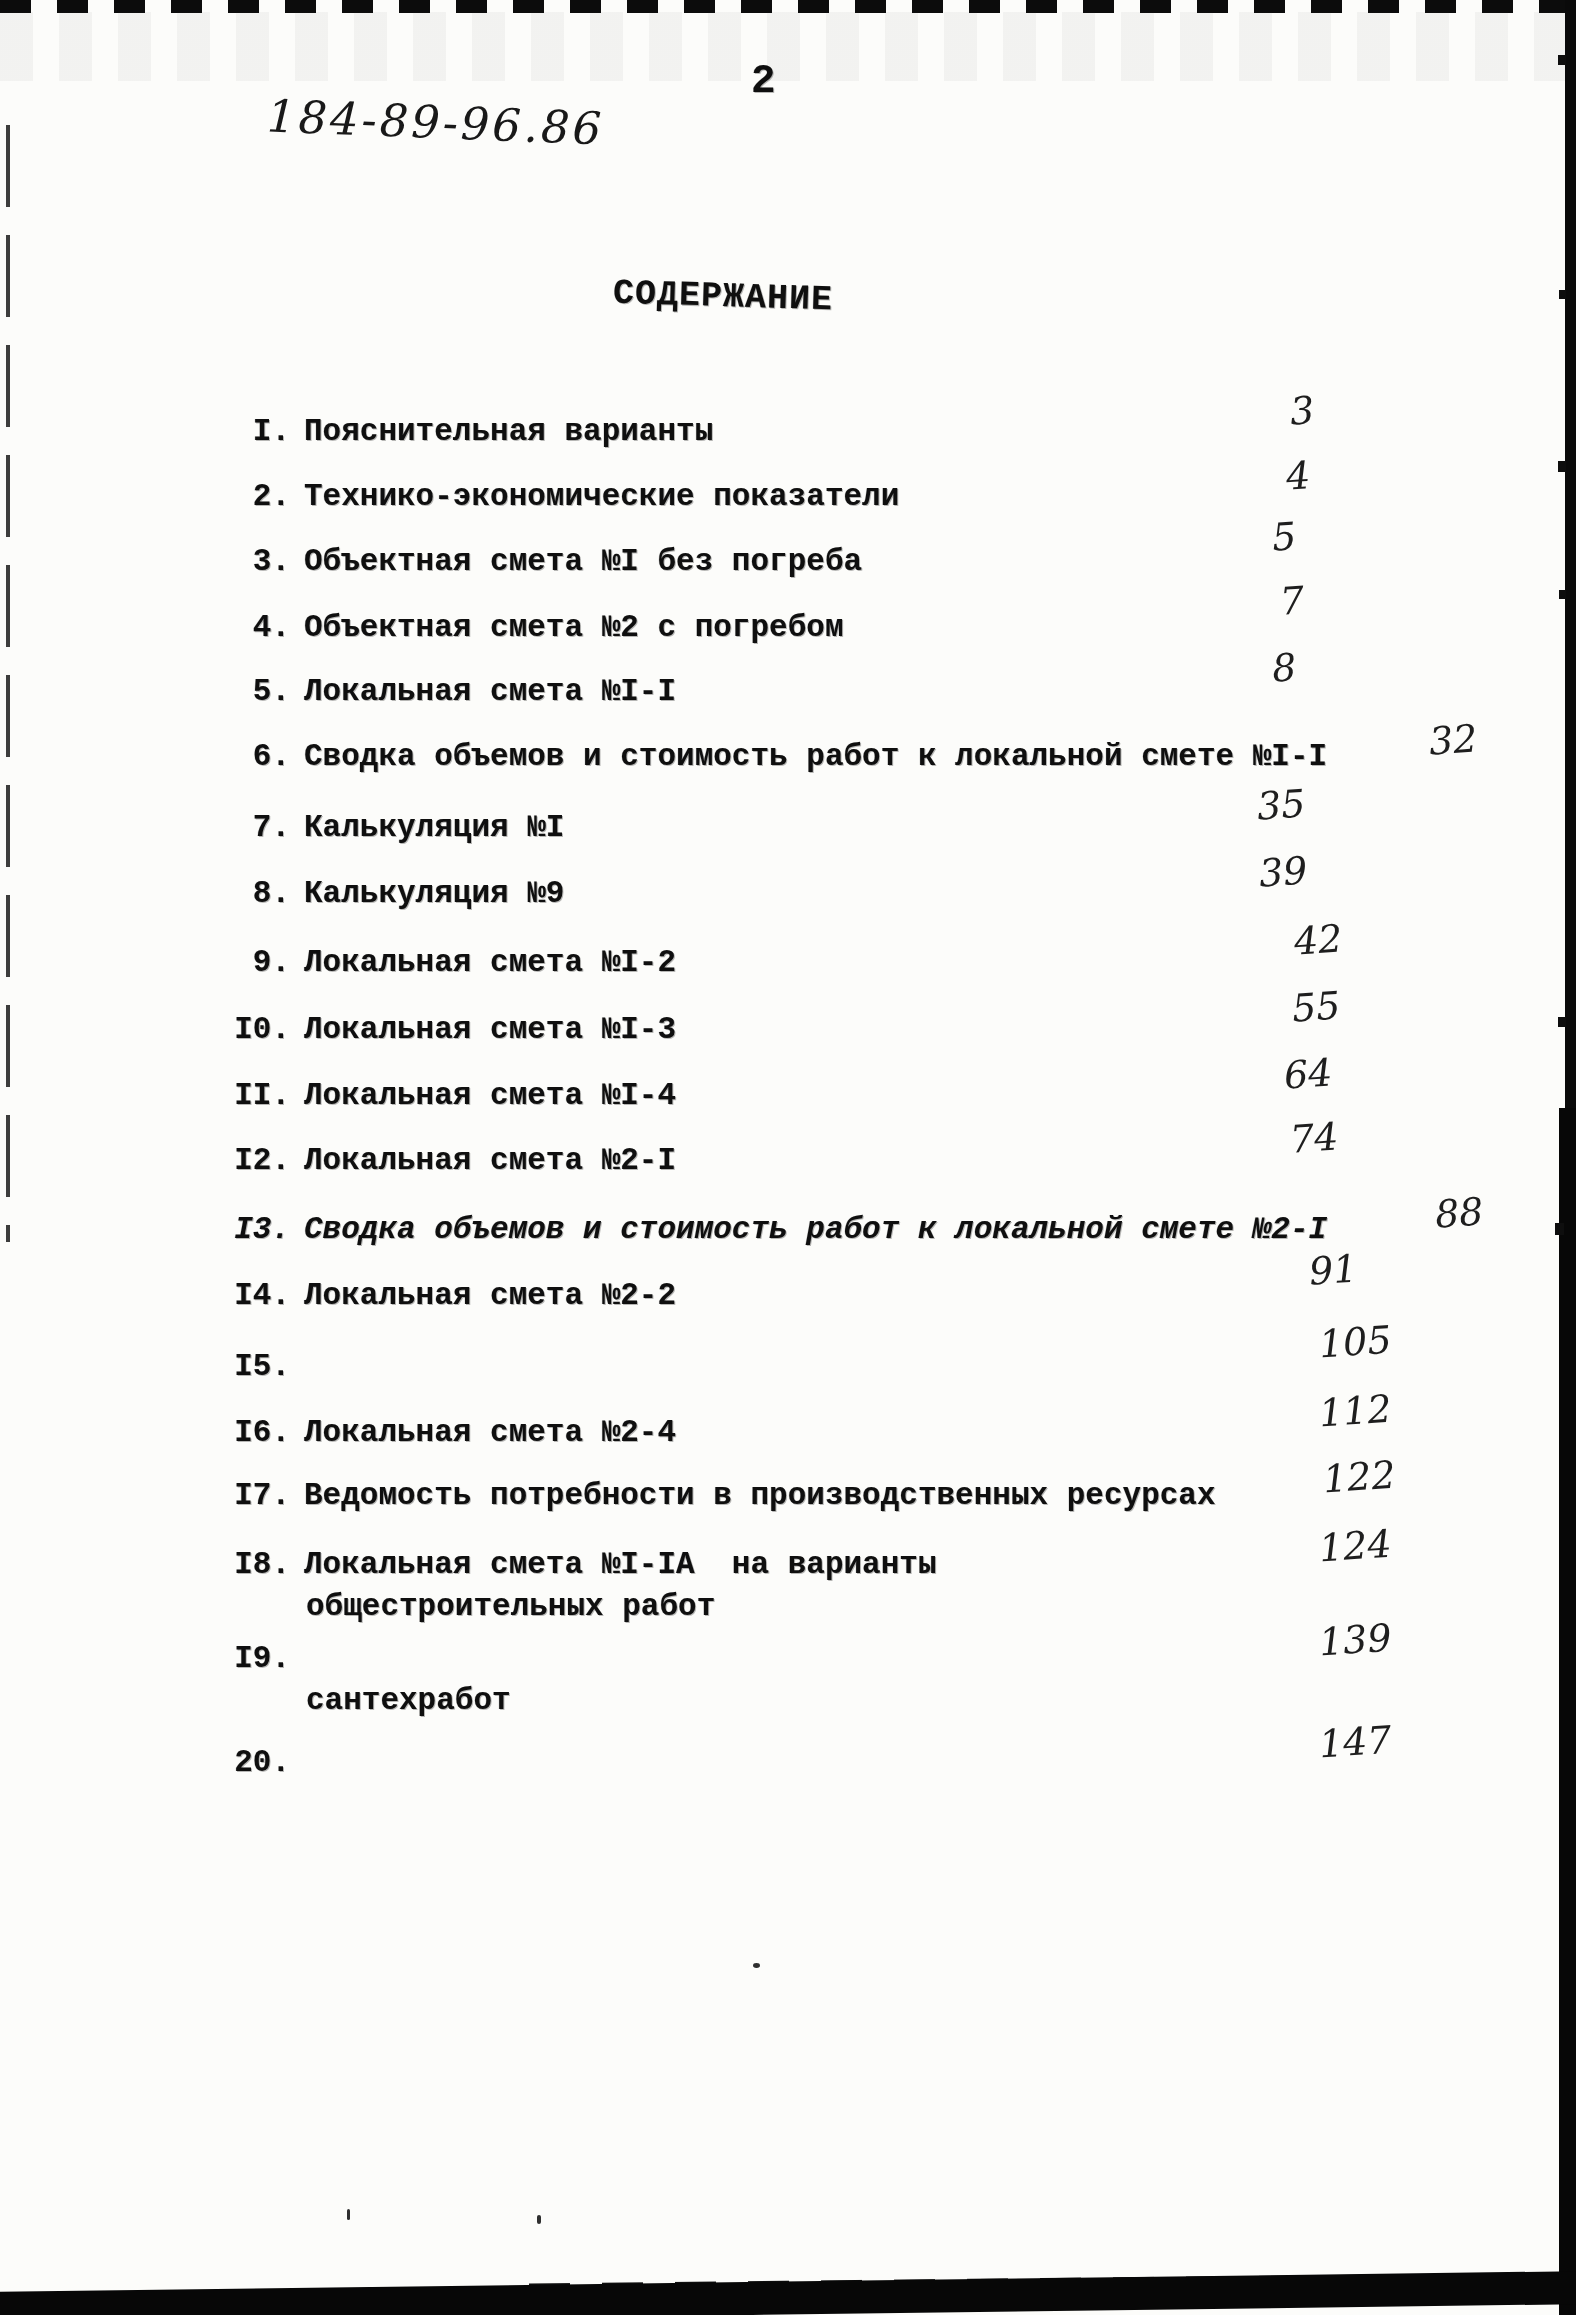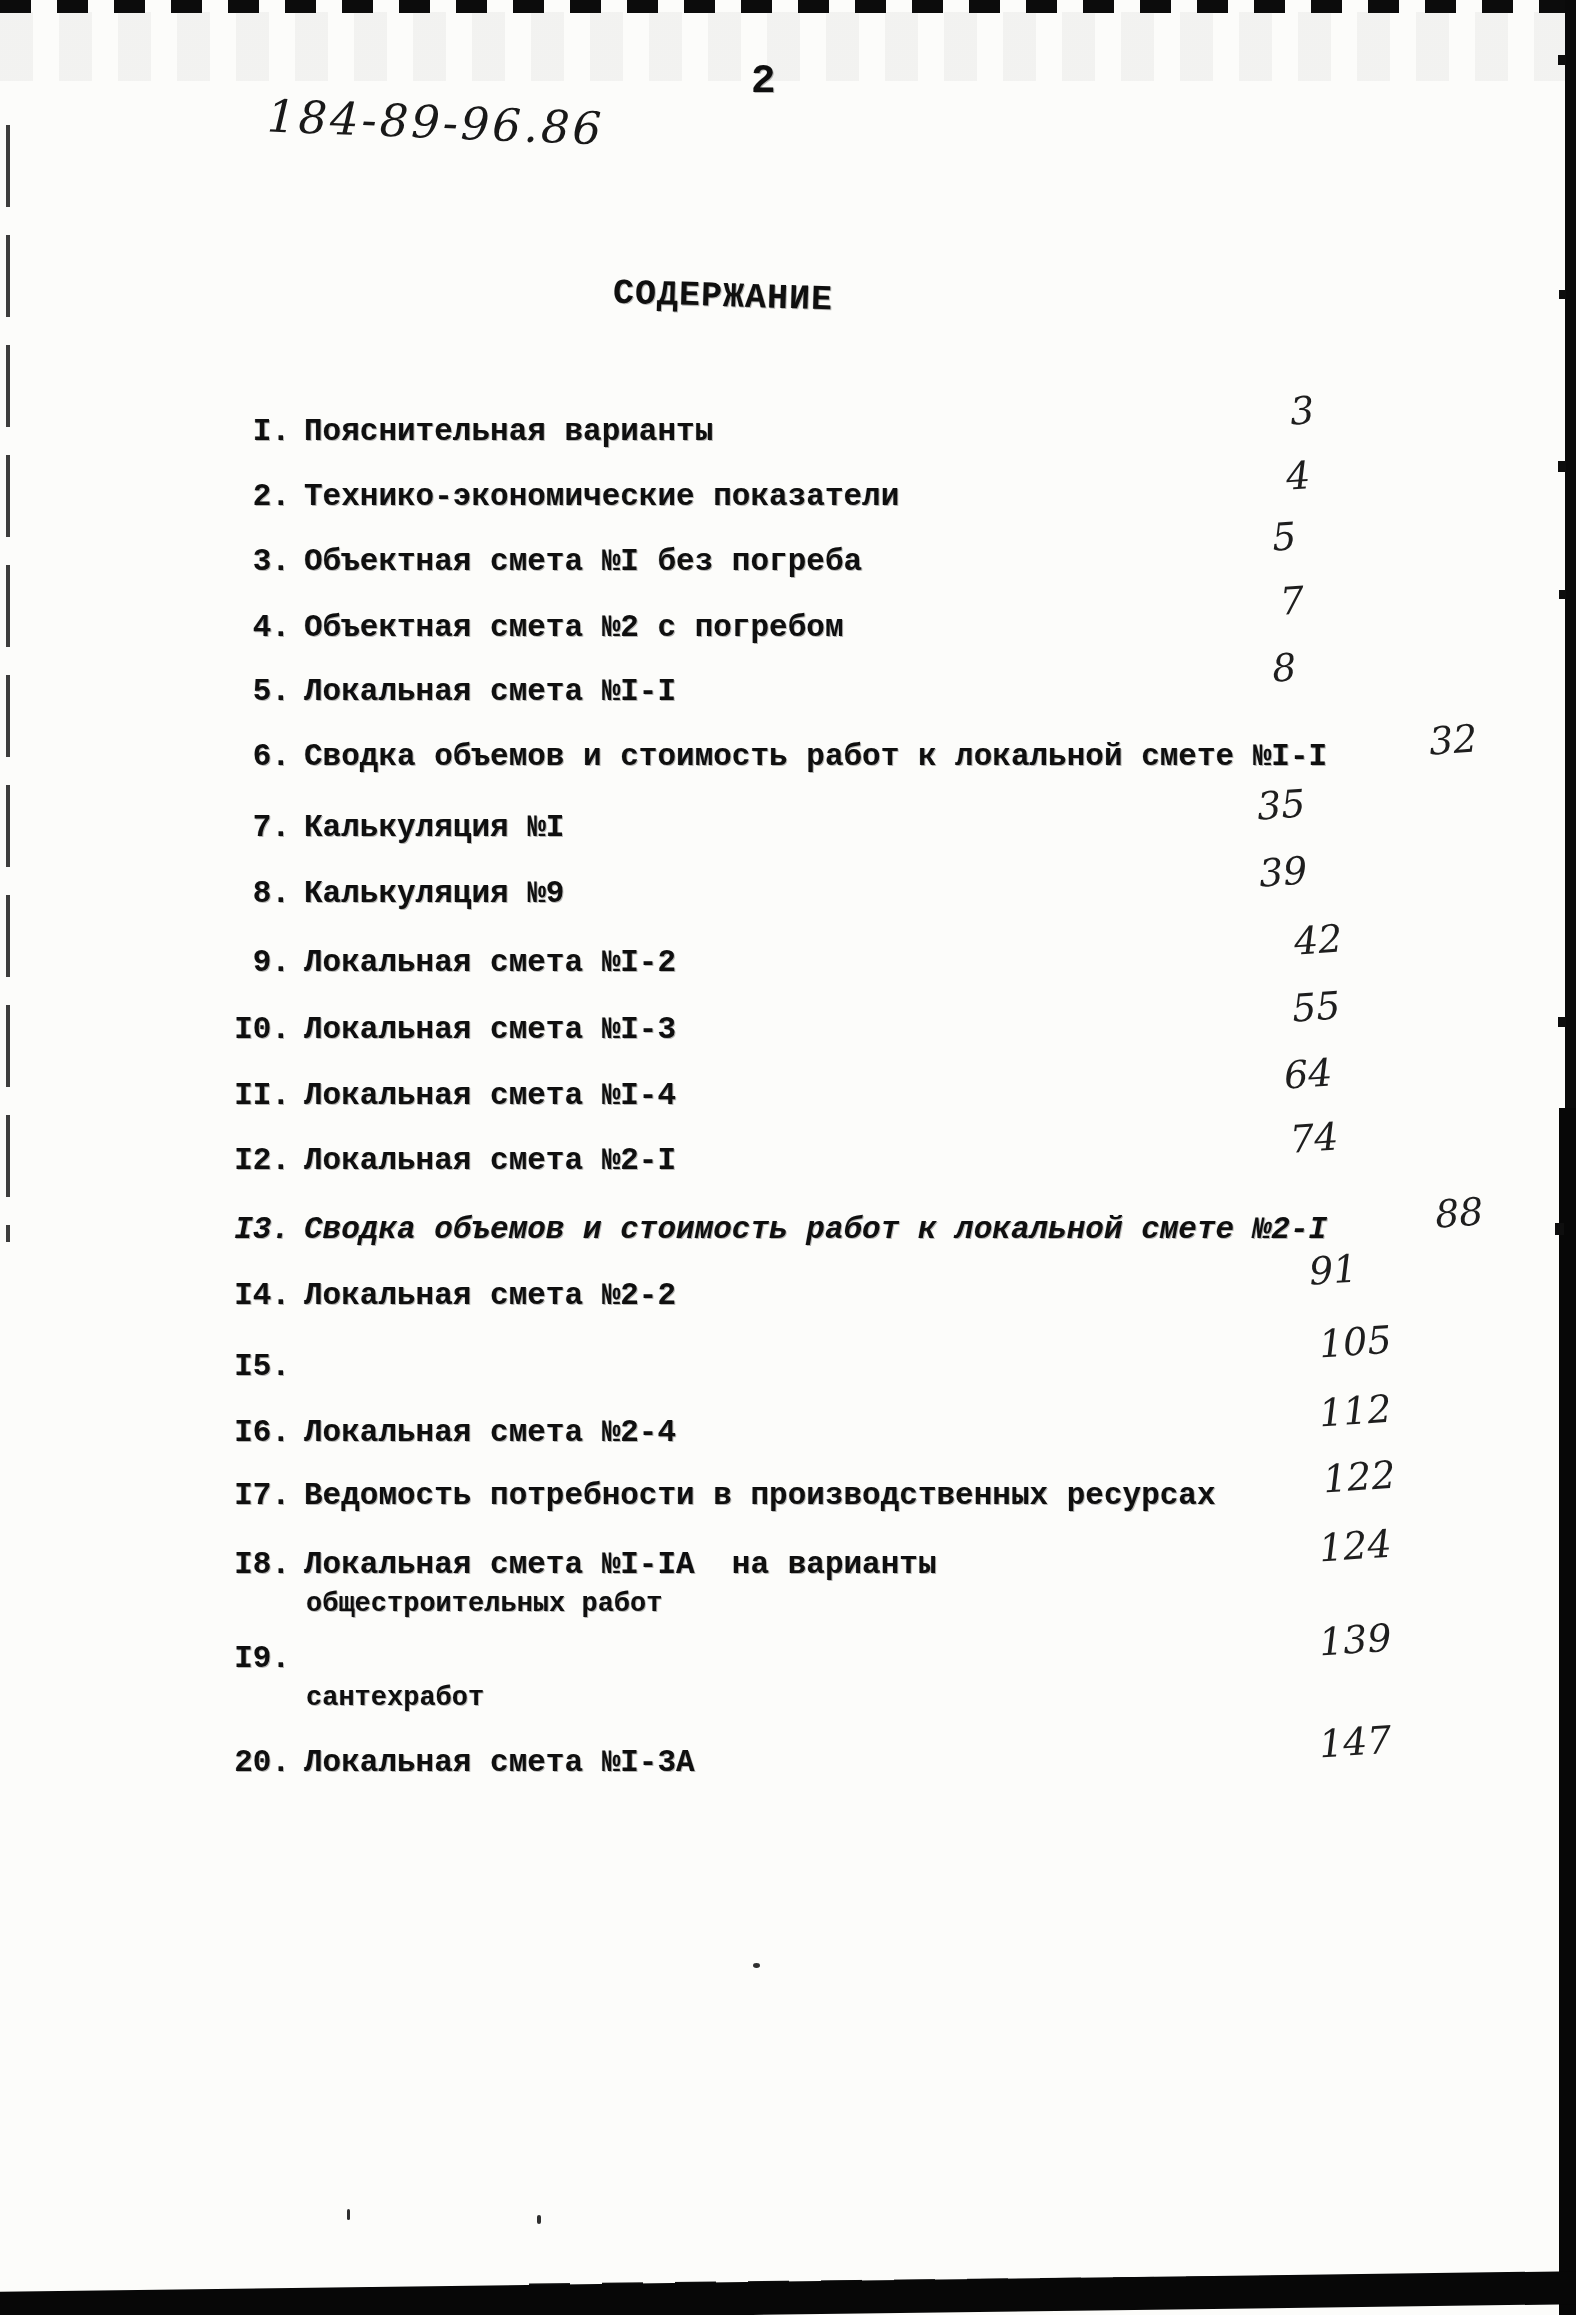--- a/index.html
+++ b/index.html
@@ -65,21 +65,21 @@
   .row-num{
     position:absolute;left:227px;width:63px;text-align:right;
     font-size:31px;line-height:1.3;white-space:pre;
   }
   .row-text{
     position:absolute;left:304px;
     font-size:31px;line-height:1.3;white-space:pre;
   }
   .row-line2{
     position:absolute;left:306px;top:42px;
-    font-size:27px;line-height:1.3;white-space:pre;
+    font-size:31px;line-height:1.3;white-space:pre;
   }
   
   .hand{
     position:absolute;
     font-family:"DejaVu Serif", serif;
     font-style:italic;
     color:#1e1e1e;
     line-height:1;
     white-space:pre;
   }
@@ -209,17 +209,16 @@
   <span class="typed row-line2">общестроительных работ</span>
     </div>
     <span class="hand hand-page" style="left: 1319px; top: 1527px;">124</span>
     <div class="toc-row" style="top: 1639px; text-decoration: underline;">
     <span class="typed row-num">I9.</span>
   <span class="typed row-line2">сантехработ</span>
     </div>
     <span class="hand hand-page" style="left: 1319px; top: 1621px;">139</span>
     <div class="toc-row" style="top: 1743px;">
     <span class="typed row-num">20.</span>
-    <span class="typed row-text">Локальная смета №I-3А</span>
   </div>
     <span class="hand hand-page" style="left: 1319px; top: 1723px;">147</span>
   </div>
 
 
 </body></html>

